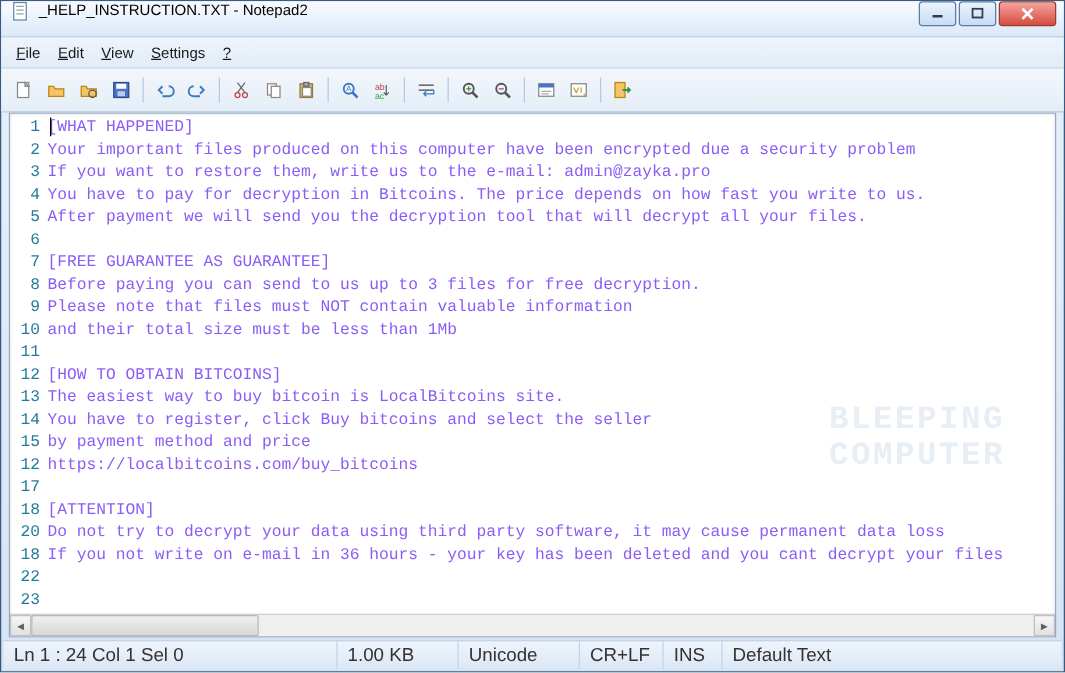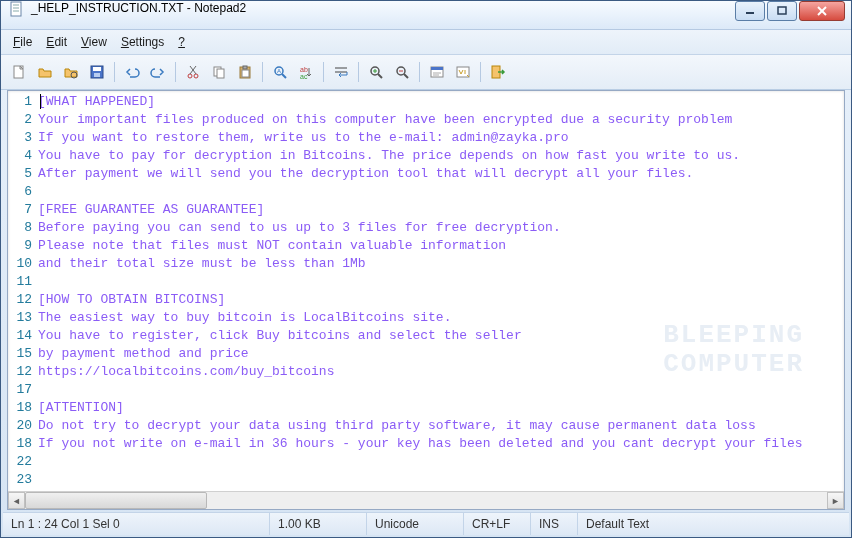--- a/index.html
+++ b/index.html
@@ -19,21 +19,21 @@
 .sep{width:1px;height:20px;background:#b5c9e2;margin:0 3px}
 .editor-wrap{flex:1;margin:0 6px 2px 6px;background:#fff;border:1px solid #96a9c4;box-shadow:inset 0 0 3px rgba(0,0,0,.15);display:flex;flex-direction:column;overflow:hidden}
 .editor{flex:1;overflow:auto;font-family:Consolas,"Courier New",monospace;font-size:13px;line-height:18px;padding:2px 0;position:relative}
 .line{display:flex;white-space:pre}
 .gutter{width:24px;text-align:right;color:#237b9c;padding-right:4px;user-select:none;flex-shrink:0}
 .code{padding-left:2px;color:#8b5cf6}
 .hscroll{height:17px;background:#efefef;border-top:1px solid #d0d0d0;display:flex;align-items:center}
 .hscroll .arrow{width:17px;height:17px;background:linear-gradient(#f7f7f7,#e0e0e0);border:1px solid #c0c0c0;box-sizing:border-box;display:flex;align-items:center;justify-content:center;font-size:9px;color:#606060}
 .hscroll .track{flex:1;height:17px;position:relative}
 .hscroll .thumb{position:absolute;left:0;top:0;height:15px;width:180px;background:linear-gradient(#f0f0f0,#d8d8d8);border:1px solid #b8b8b8;border-radius:2px}
-.statusbar{height:22px;display:flex;align-items:center;background:linear-gradient(#eef4fb,#dde8f5);border-top:1px solid #c3d4e8;font-size:12px;color:#333;margin:0 2px 2px 2px}
+.statusbar{height:22px;display:flex;align-items:center;background:linear-gradient(#eef4fb,#dde8f5);border-top:1px solid #c3d4e8;font-size:15px;color:#333;margin:0 2px 2px 2px}
 .status-cell{padding:0 8px;border-right:1px solid #c3d4e8;height:100%;display:flex;align-items:center}
 .status-cell.wide{min-width:250px}
 .caret{position:absolute;width:1px;height:15px;background:#000;left:32px;top:3px}
 .watermark{position:absolute;right:40px;top:230px;font-size:26px;font-weight:bold;color:#e8eef5;letter-spacing:2px;user-select:none;pointer-events:none;line-height:1.1;text-align:left}
 svg{display:block}
 </style>
 </head>
 <body>
 
 <div class="window">

